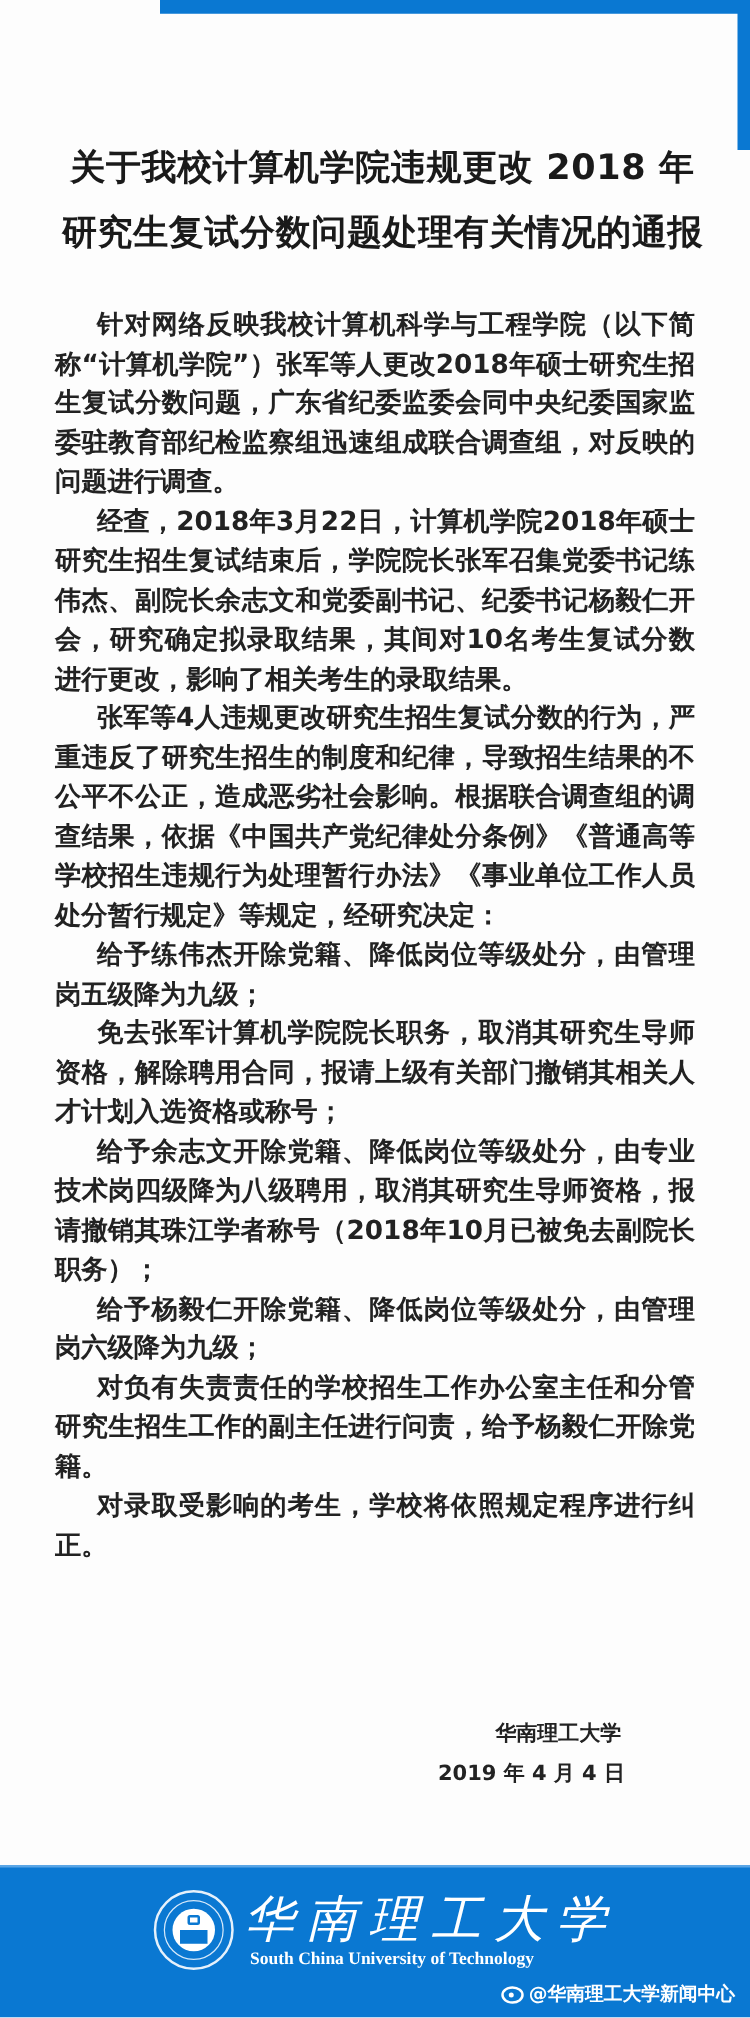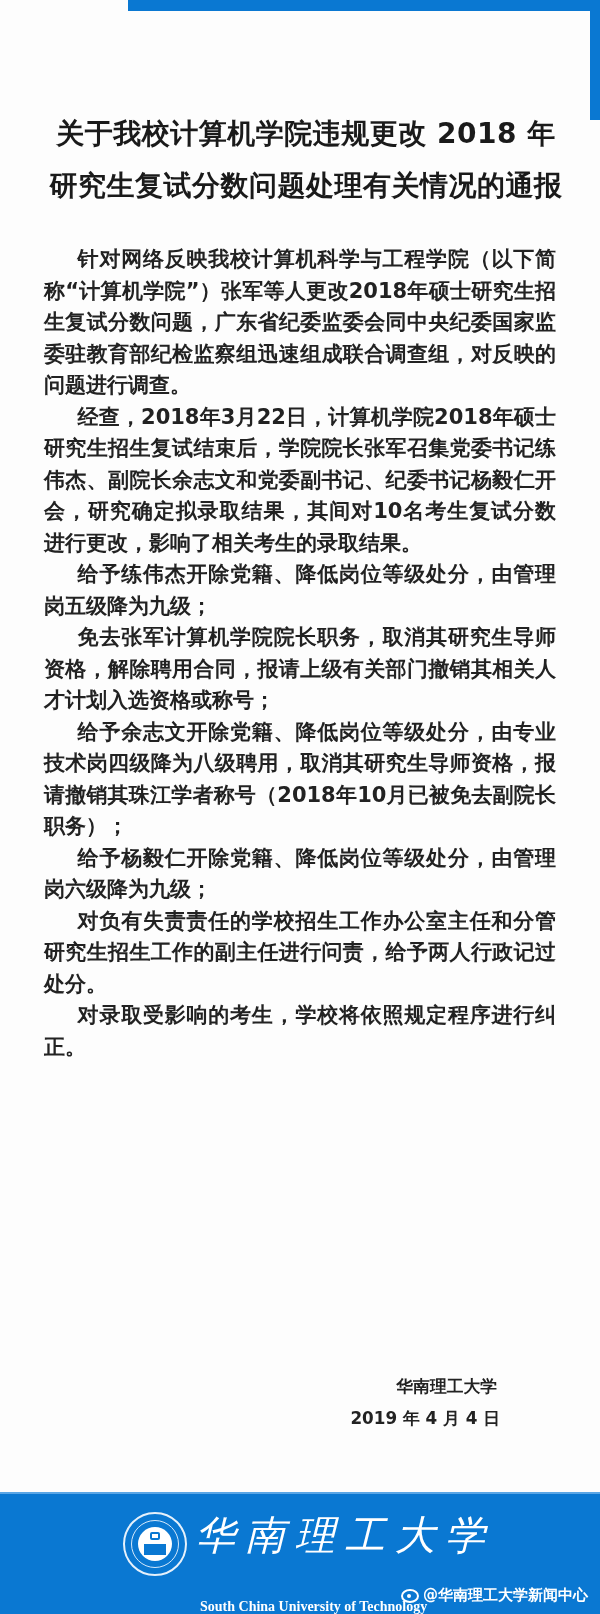--- a/index.html
+++ b/index.html
@@ -13,44 +13,45 @@
   .signature { position: absolute; left: 0; top: 1370px; width: 600px; font-size: 16.8px; font-weight: bold; line-height: 32px; color: #222; }
   .sig-org { position: absolute; right: 103px; top: 0; text-align: right; white-space: nowrap; }
   .sig-date { position: absolute; right: 100px; top: 32px; text-align: right; white-space: nowrap; }
   .footer { position: absolute; left: 0; top: 1492px; width: 600px; height: 122px; background: #0a78d2; border-top: 2px solid #5aa6e6; }
   .footer-logo { position: absolute; left: 123px; top: 18px; width: 64px; height: 64px; border-radius: 50%; border: 2px solid #e6f1fb; }
   .footer-logo .ring { position: absolute; left: 6px; top: 6px; width: 48px; height: 48px; border-radius: 50%; border: 1px solid #d4e8fa; }
   .footer-logo .inner { position: absolute; left: 13px; top: 13px; width: 34px; height: 34px; border-radius: 50%; background: #ffffff; }
   .footer-logo .building { position: absolute; left: 19px; top: 30px; width: 22px; height: 11px; background: #0a78d2; }
   .footer-logo .gem { position: absolute; left: 25px; top: 18px; width: 10px; height: 8px; border: 2px solid #0a78d2; border-radius: 2px; }
   .footer-cn { position: absolute; left: 195px; top: 14px; font-family: "DejaVu Serif", serif; font-style: italic; font-size: 40px; color: #ffffff; letter-spacing: 10px; white-space: nowrap; }
-  .footer-en { position: absolute; left: 200px; top: 66px; font-family: "Liberation Serif", serif; font-weight: bold; font-size: 14px; color: #ffffff; white-space: nowrap; margin-top: 39px; }
+  .footer-en { position: absolute; left: 200px; top: 66px; font-family: "Liberation Serif", serif; font-weight: bold; font-size: 14px; color: #ffffff; white-space: nowrap; }
   .watermark { position: absolute; right: 12px; top: 92px; font-size: 15px; color: #ffffff; white-space: nowrap; display: flex; align-items: center; font-weight: bold; }
   .weibo-icon { display: inline-block; width: 18px; height: 14px; border-radius: 50%; border: 2px solid #ffffff; margin-right: 4px; position: relative; }
   .weibo-icon::after { content: ""; position: absolute; left: 4px; top: 3px; width: 4px; height: 4px; background: #ffffff; border-radius: 50%; }
 </style>
 </head>
 <body>
 
 <div class="top-bar"></div>
 <div class="right-bar"></div>
 
 <div class="title">
   <div>关于我校计算机学院违规更改 2018 年</div>
   <div>研究生复试分数问题处理有关情况的通报</div>
 </div>
 
 <div class="body-text">
   <p class="para">针对网络反映我校计算机科学与工程学院（以下简称“计算机学院”）张军等人更改2018年硕士研究生招生复试分数问题，广东省纪委监委会同中央纪委国家监委驻教育部纪检监察组迅速组成联合调查组，对反映的问题进行调查。</p>
   <p class="para">经查，2018年3月22日，计算机学院2018年硕士研究生招生复试结束后，学院院长张军召集党委书记练伟杰、副院长余志文和党委副书记、纪委书记杨毅仁开会，研究确定拟录取结果，其间对10名考生复试分数进行更改，影响了相关考生的录取结果。</p>
+  <p class="para">张军等4人违规更改研究生招生复试分数的行为，严重违反了研究生招生的制度和纪律，导致招生结果的不公平不公正，造成恶劣社会影响。根据联合调查组的调查结果，依据《中国共产党纪律处分条例》《普通高等学校招生违规行为处理暂行办法》《事业单位工作人员处分暂行规定》等规定，经研究决定：</p>
   <p class="para">给予练伟杰开除党籍、降低岗位等级处分，由管理岗五级降为九级；</p>
   <p class="para">免去张军计算机学院院长职务，取消其研究生导师资格，解除聘用合同，报请上级有关部门撤销其相关人才计划入选资格或称号；</p>
   <p class="para">给予余志文开除党籍、降低岗位等级处分，由专业技术岗四级降为八级聘用，取消其研究生导师资格，报请撤销其珠江学者称号（2018年10月已被免去副院长职务）；</p>
   <p class="para">给予杨毅仁开除党籍、降低岗位等级处分，由管理岗六级降为九级；</p>
-  <p class="para">对负有失责责任的学校招生工作办公室主任和分管研究生招生工作的副主任进行问责，给予两人行政记过处分。</p>
+  <p class="para">对负有失责责任的学校招生工作办公室主任和分管研究生招生工作的副主任进行问责，给予杨毅仁开除党籍。</p>
   <p class="para">对录取受影响的考生，学校将依照规定程序进行纠正。</p>
 </div>
 
 <div class="signature">
   <div class="sig-org">华南理工大学</div>
   <div class="sig-date">2019 年 4 月 4 日</div>
 </div>
 
 <div class="footer">
   <div class="footer-logo">

